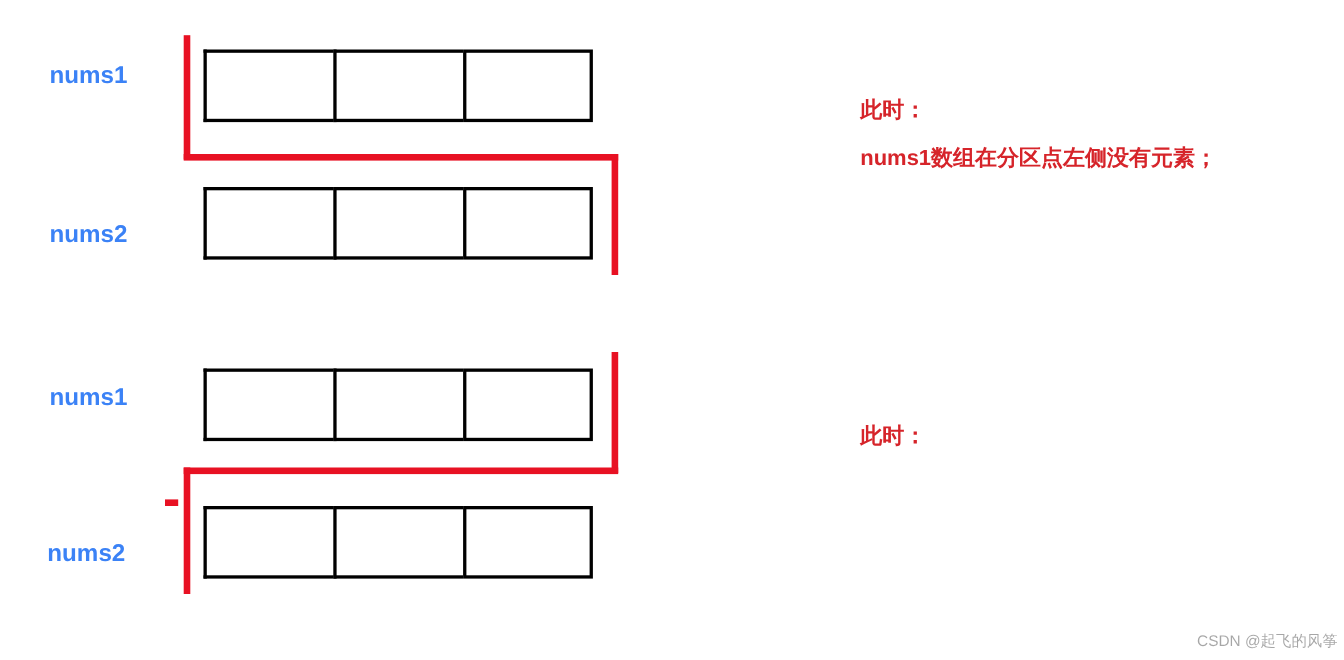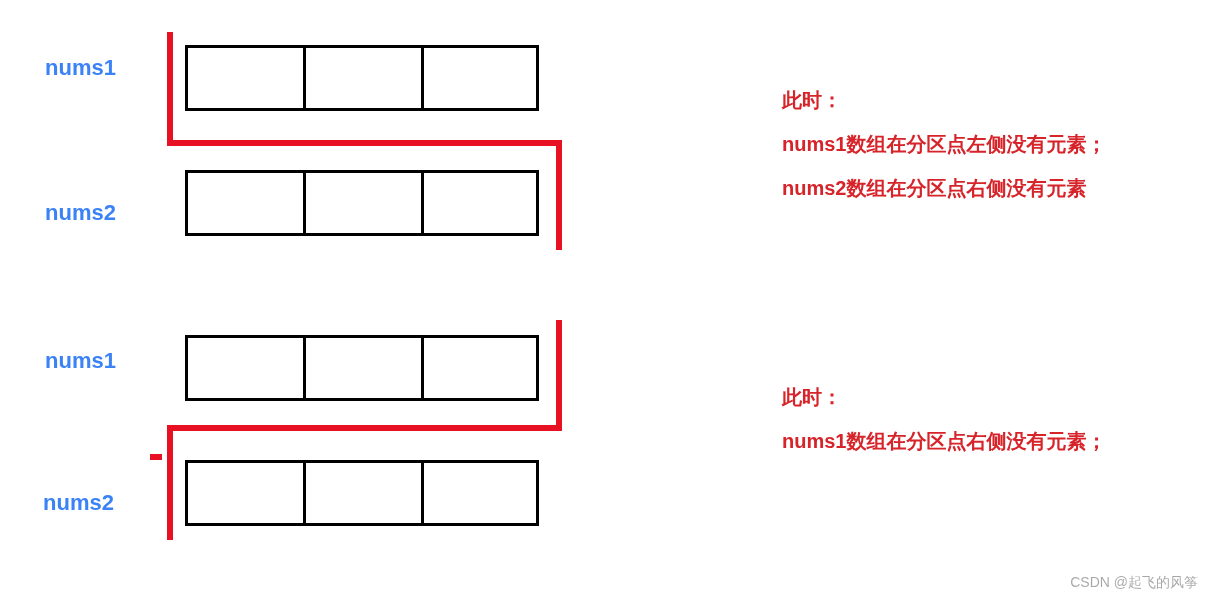--- a/index.html
+++ b/index.html
@@ -40,21 +40,21 @@
     }
     .annotation {
       position: absolute;
       color: #d6242a;
       font-weight: bold;
       font-size: 20px;
       line-height: 2.2;
     }
     .watermark {
       position: absolute;
-      right: 24px;
+      right: 6px;
       bottom: 8px;
       color: rgba(0,0,0,0.35);
       font-size: 14px;
     }
     .tick {
       position: absolute;
       width: 12px;
       height: 6px;
       background: #e81123;
     }
@@ -79,21 +79,20 @@
 
 <div class="partition-line" style="left:167px; top:32px; width:6px; height:113px;"></div>
 
 <div class="partition-line" style="left:167px; top:140px; width:395px; height:6px;"></div>
 
 <div class="partition-line" style="left:556px; top:140px; width:6px; height:110px;"></div>
 
 <div class="annotation" style="left:782px; top:78px;">
   <div>此时：</div>
   <div>nums1数组在分区点左侧没有元素；</div>
-  <div>nums2数组在分区点右侧没有元素</div>
 </div>
 
 <div class="array-label" style="left:45px; top:348px;">nums1</div>
 <div class="array-label" style="left:43px; top:490px;">nums2</div>
 
 <div class="array-box" style="left:185px; top:335px;">
   <div class="cell"></div>
   <div class="cell"></div>
   <div class="cell"></div>
 </div>
@@ -107,16 +106,15 @@
 <div class="partition-line" style="left:556px; top:320px; width:6px; height:110px;"></div>
 
 <div class="partition-line" style="left:167px; top:425px; width:395px; height:6px;"></div>
 
 <div class="partition-line" style="left:167px; top:425px; width:6px; height:115px;"></div>
 
 <div class="tick" style="left:150px; top:454px;"></div>
 
 <div class="annotation" style="left:782px; top:375px;">
   <div>此时：</div>
-  <div>nums1数组在分区点右侧没有元素；</div>
 </div>
 
 <div class="watermark">CSDN @起飞的风筝</div>
 
 </body></html>

